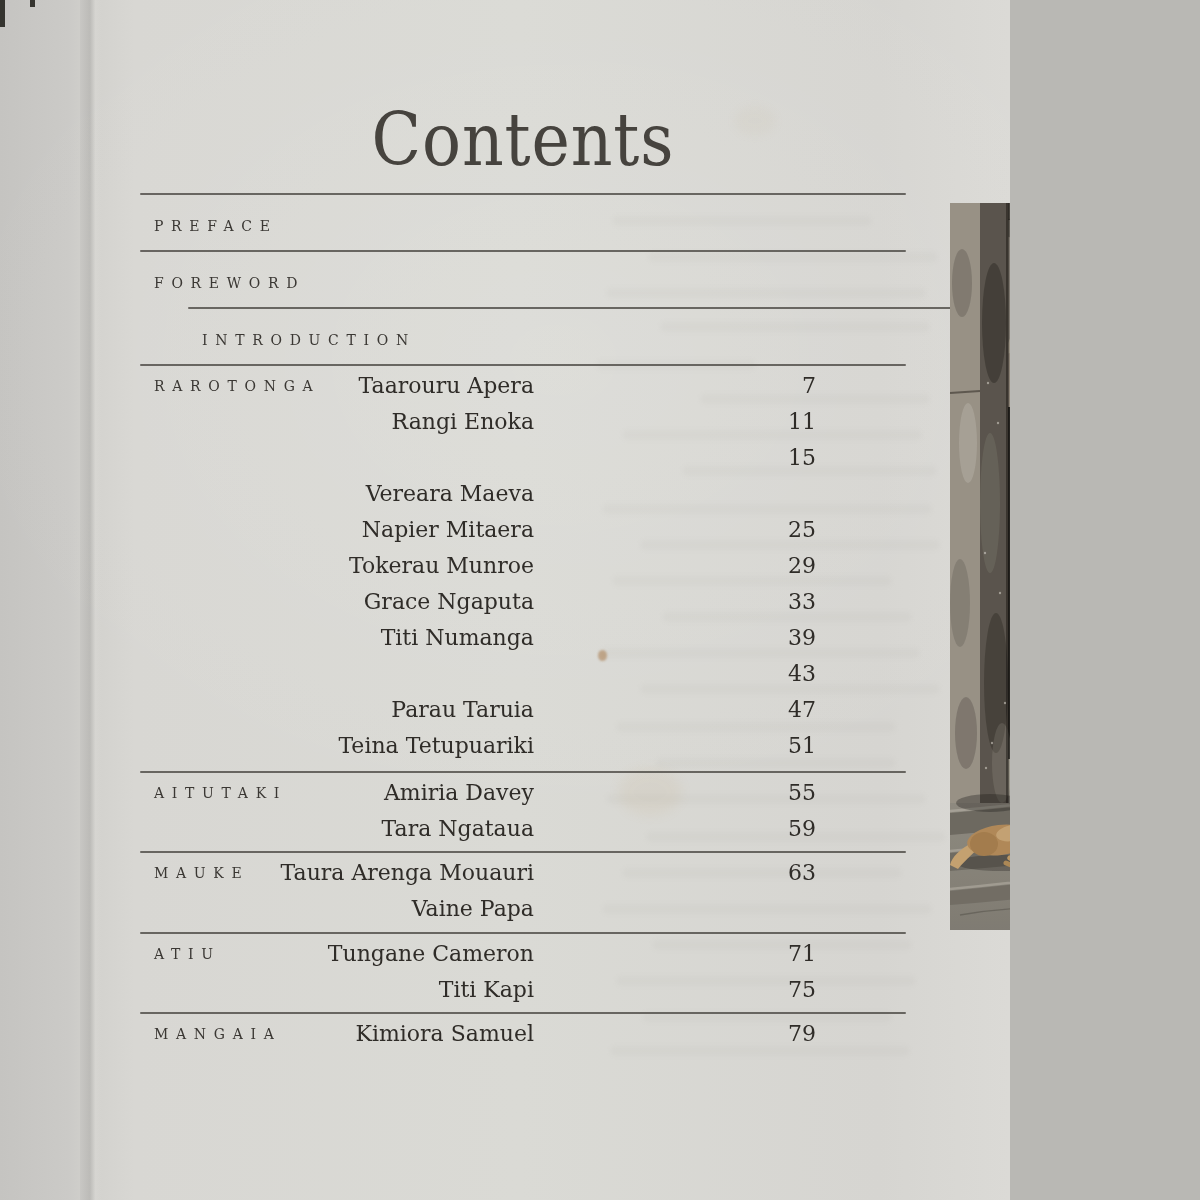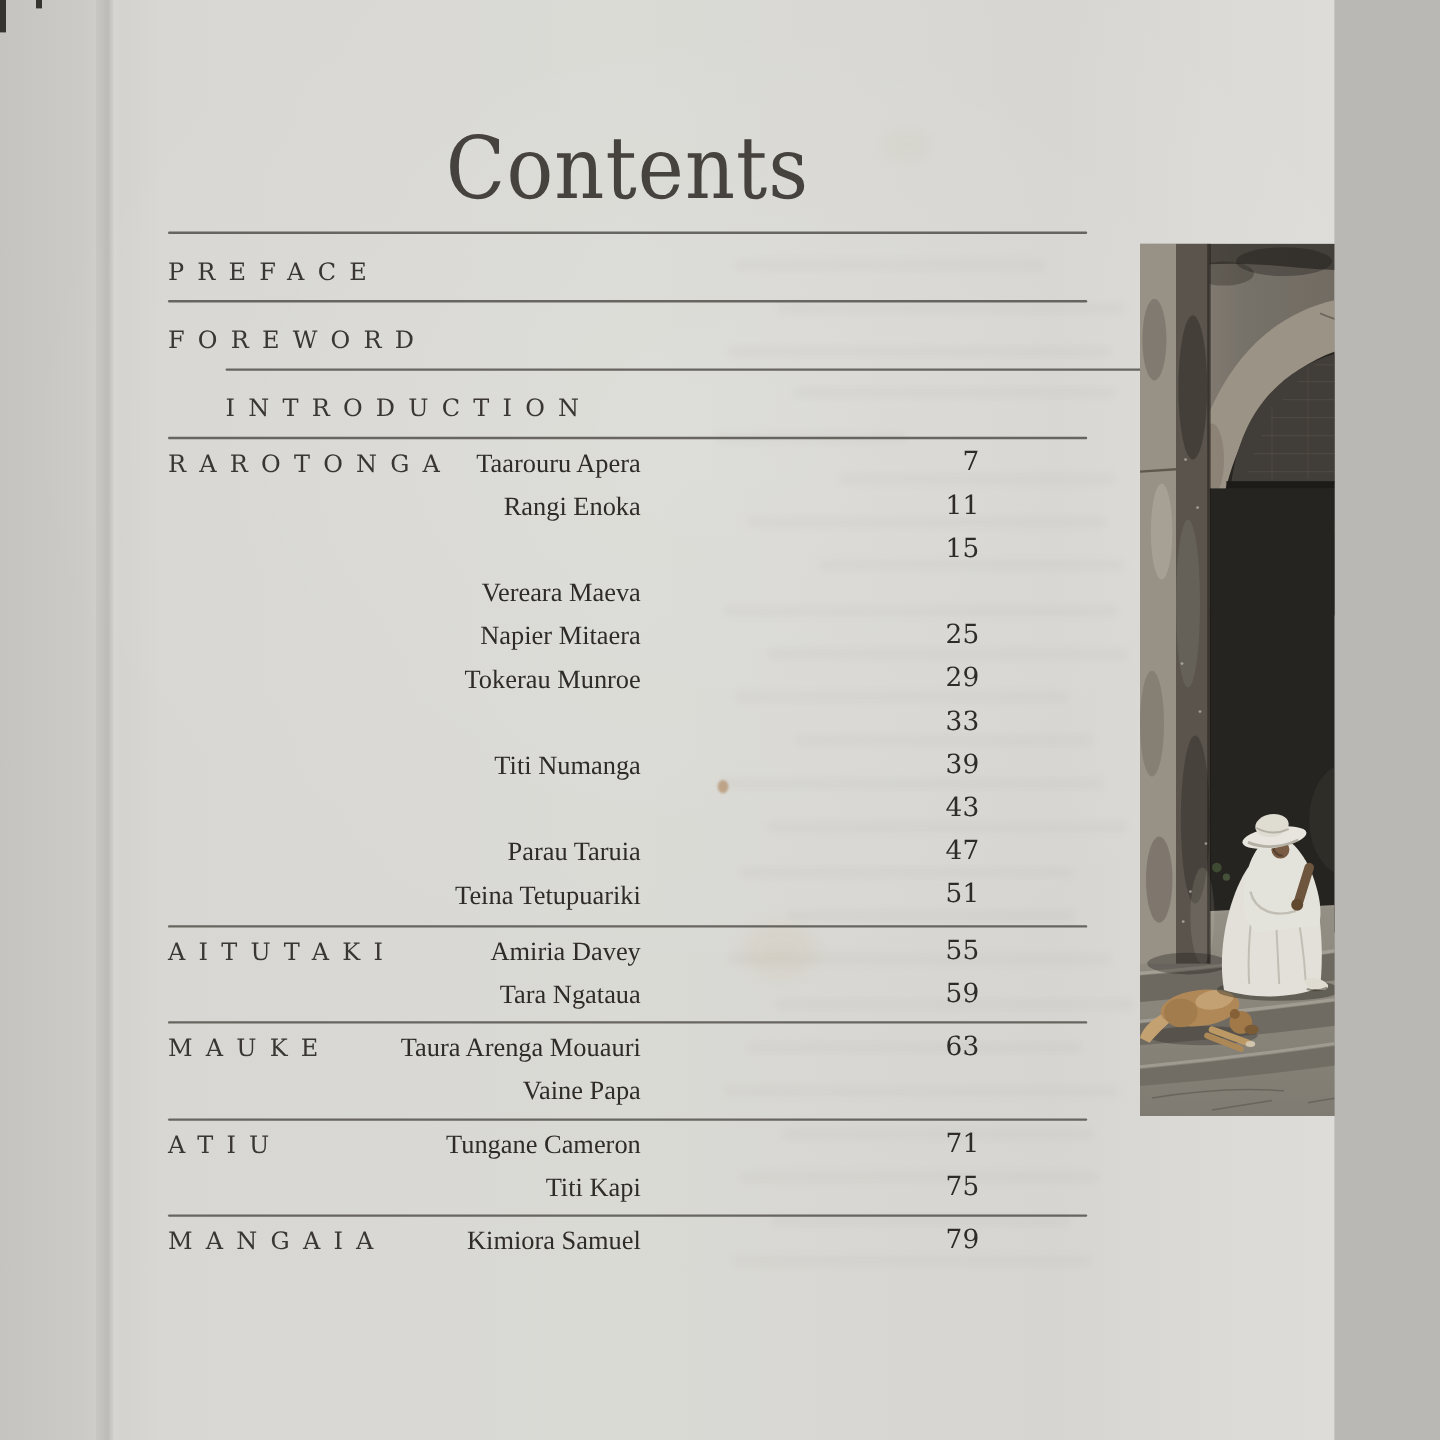--- a/index.html
+++ b/index.html
@@ -1,17 +1,17 @@
 <!DOCTYPE html>
 <html><head>
 <meta charset="utf-8">
 <style>
   html,body{margin:0;padding:0;background:#b9b8b4;}
   .page{
-    position:relative;width:1112px;height:1200px;overflow:hidden;
+    position:relative;width:1010px;height:1200px;overflow:hidden;
     font-family:"DejaVu Serif","Liberation Serif",serif;
     background:
       radial-gradient(ellipse 900px 700px at 55% 30%, rgba(255,255,255,.10), rgba(0,0,0,0) 70%),
       linear-gradient(to right,#c5c4c1 0px,#cbcac7 68px,#d3d2ce 96px,#d8d7d3 135px,#dadad5 520px,#d6d5d1 880px,#dbdad6 1010px,#dfdedb 1200px);
   }
   .gutter{position:absolute;left:80px;top:0;width:22px;height:1200px;
     background:linear-gradient(to right,rgba(0,0,0,.03),rgba(0,0,0,.10) 45%,rgba(255,255,255,.07) 70%,rgba(0,0,0,0));}
   .tick{position:absolute;background:#35342f;}
   .tick-a{left:0;top:0;width:5px;height:27px;}
   .tick-b{left:30px;top:0;width:5px;height:7px;}
@@ -22,26 +22,26 @@
     letter-spacing:1px;color:#46433e;transform:scaleX(.9);transform-origin:50% 50%;
   }
 
   .section{position:absolute;left:140px;width:766px;}
   .rule{height:2px;background:#4b4843;opacity:.8;border-radius:1px;}
   .rows{padding-top:2px;}
   .header-only .rows{padding-top:12px;}
   .row{position:relative;height:36px;}
   .header-only .row{height:38px;}
   .label{
-    position:absolute;left:0;top:50%;transform:translateY(-50%);
-    font-size:20px;letter-spacing:.55em;color:#3a3733;white-space:nowrap;
+    position:absolute;left:14px;top:50%;transform:translateY(-50%);
+    font-size:14px;letter-spacing:.55em;color:#3a3733;white-space:nowrap;
   }
   .name{
     position:absolute;left:0;width:394px;top:50%;transform:translateY(-50%);
-    text-align:right;font-size:22px;line-height:1;color:#2f2c28;white-space:nowrap;font-family:Liberation Serif, serif;
+    text-align:right;font-size:22px;line-height:1;color:#2f2c28;white-space:nowrap;
   }
   .num{
     position:absolute;left:0;width:676px;top:50%;transform:translateY(-50%);
     text-align:right;font-size:22px;line-height:1;color:#2f2c28;
   }
 
   .ghost{position:absolute;height:10px;border-radius:5px;background:#96938a;opacity:.06;filter:blur(2.5px);}
   .stain{position:absolute;border-radius:50%;}
   .stain1{left:598px;top:650px;width:9px;height:11px;background:#a4713e;opacity:.5;filter:blur(1px);}
   .stain2{left:618px;top:768px;width:64px;height:48px;background:#b98e4f;opacity:.07;filter:blur(6px);}
@@ -135,20 +135,21 @@
           </div>
           <div class="row">
             <span class="name">Napier Mitaera</span>
             <span class="num">25</span>
           </div>
           <div class="row">
             <span class="name">Tokerau Munroe</span>
             <span class="num">29</span>
           </div>
           <div class="row">
+            <span class="name">Grace Ngaputa</span>
             <span class="num">33</span>
           </div>
           <div class="row">
             <span class="name">Titi Numanga</span>
             <span class="num">39</span>
           </div>
           <div class="row">
             <span class="num">43</span>
           </div>
           <div class="row">

